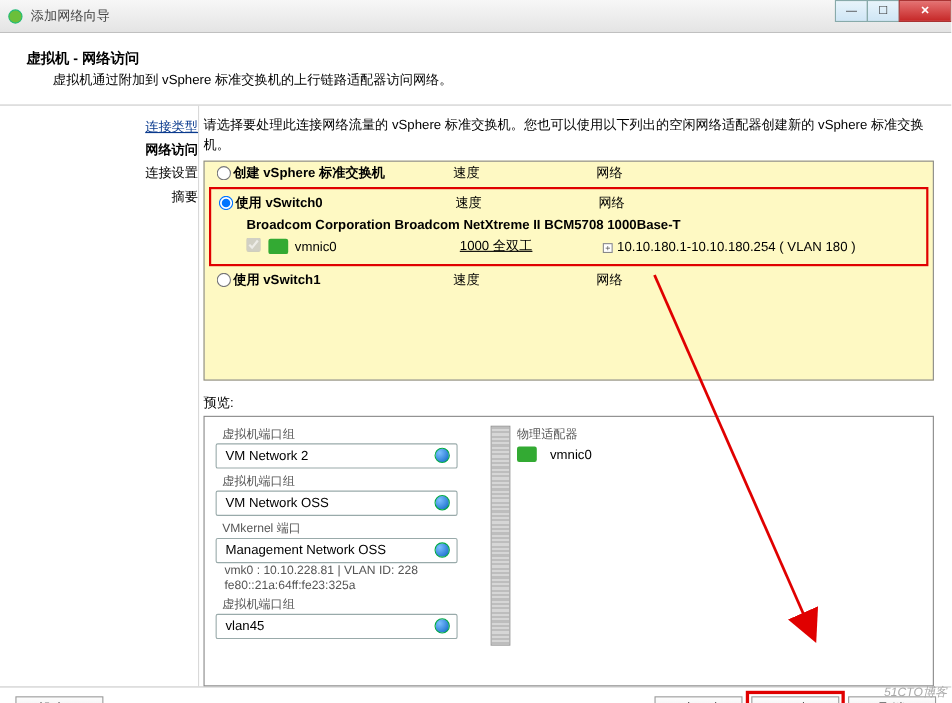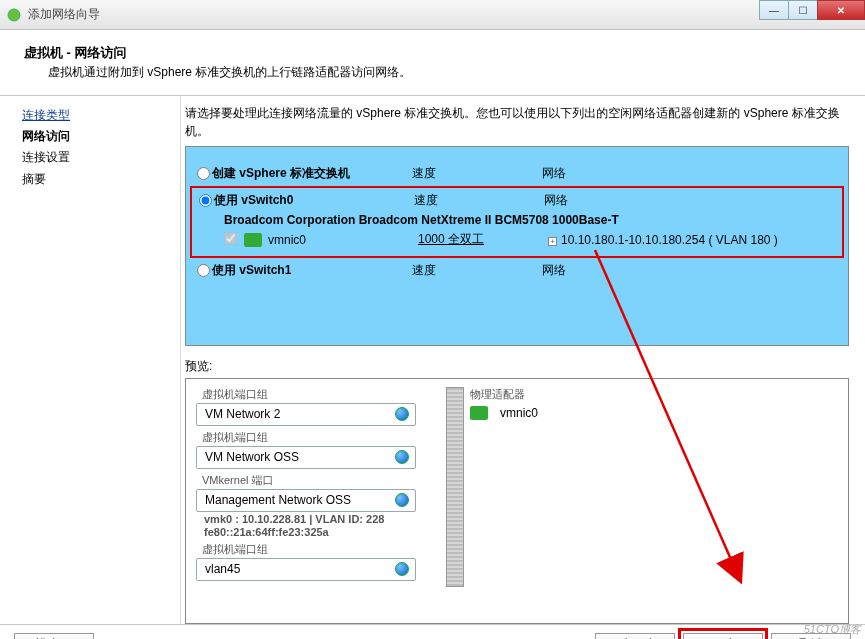--- a/index.html
+++ b/index.html
@@ -14,29 +14,29 @@
 .winbtn.close { width: 48px; background: linear-gradient(to bottom,#e57373,#c62828); border-color:#a33; color:#fff; font-weight:bold; }
 
 
 .header-section { padding: 14px 24px 10px 24px; border-bottom: 1px solid #c9c9c9; }
 .header-title { font-weight: bold; font-size: 13px; }
 .header-sub { margin-left: 24px; margin-top: 2px; margin-bottom: 4px; }
 
 
 .main { display: flex; height: 528px; }
 .sidebar { width: 180px; padding: 10px 0 0 22px; }
-.sidebar .nav-item { display:block; margin-bottom: 2px; line-height: 1.6; }
+.sidebar .nav-item { display:block; margin-bottom: 2px; line-height: 1.6; text-align: right; }
 .sidebar .link { color: #0b3b8e; text-decoration: underline; cursor:pointer; }
 .sidebar .active { font-weight: bold; }
 .sidebar .plain { color: #000; }
 
 .content { flex: 1; padding: 8px 16px 0 4px; border-left: 1px solid #d9d9d9; display:flex; flex-direction:column; }
 .instr { line-height: 1.5; margin-bottom: 6px; }
 
-.switch-box { border: 1px solid #888; background:#7dd3fc; padding: 16px 8px 0 8px; height: 200px; overflow:auto; }
+.switch-box { border: 1px solid #888; background:#fef9c3; padding: 0 8px 0 8px; height: 200px; overflow:auto; }
 .row { display:flex; align-items:center; padding: 2px 0; }
 .col-radio { width: 18px; display:flex; justify-content:center; }
 .col-label { width: 200px; }
 .col-speed { width: 130px; color:#000; }
 .col-net { flex:1; color:#000; }
 .headers { font-weight:normal; }
 .headers .col-label { font-weight:bold; }
 .selected-box { border: 2px solid #e00000; margin: 2px -4px; padding: 2px 4px 6px 4px; }
 .nic-line { display:flex; align-items:center; padding: 2px 0 2px 28px; }
 .nic-cb { width: 20px; }
@@ -49,21 +49,21 @@
 
 .preview-label { margin-top: 12px; margin-bottom: 3px; }
 .preview-box { border:1px solid #888; background:#fff; flex:1; overflow:auto; padding:8px 10px 4px 10px; position:relative; }
 .pv-columns { display:flex; gap:24px; }
 .pv-left { width: 220px; }
 .pv-right { }
 .pv-group { margin-bottom: 4px; }
 .pv-group-title { font-size: 11px; color:#555; margin-left: 6px; }
 .pv-item { border:1px solid #9aa; border-radius:2px; background:#fff; padding:3px 6px 4px 8px; margin:1px 0; display:flex; align-items:center; justify-content:space-between; }
 .pv-item .globe { width:14px; height:14px; border-radius:50%; background: radial-gradient(circle at 30% 30%, #7cc0ff, #0a62c4); border:1px solid #0a4; display:inline-block; }
-.pv-meta { font-size:11px; color:#555; margin:1px 0 1px 8px;font-weight:bold; }
+.pv-meta { font-size:11px; color:#555; margin:1px 0 1px 8px; }
 .pv-right-item { display:flex; align-items:center; gap:6px; }
 
 .pv-center { position:absolute; left:260px; top:8px; width:18px; height:200px; background: repeating-linear-gradient(#bdbdbd,#bdbdbd 2px,#d6d6d6 2px,#d6d6d6 4px); border:1px solid #999; }
 
 
 .footer { height: 40px; border-top:1px solid #c9c9c9; display:flex; align-items:center; padding: 0 14px; gap:8px; }
 .footer .spacer { flex:1; }
 .btn { min-width: 80px; height: 24px; background: linear-gradient(to bottom,#fdfdfd,#e6e6e6); border:1px solid #999; padding: 0 12px; cursor:pointer; font-size:12px; }
 .btn.highlight { outline: 3px solid #e00000; outline-offset: 2px; }
 

